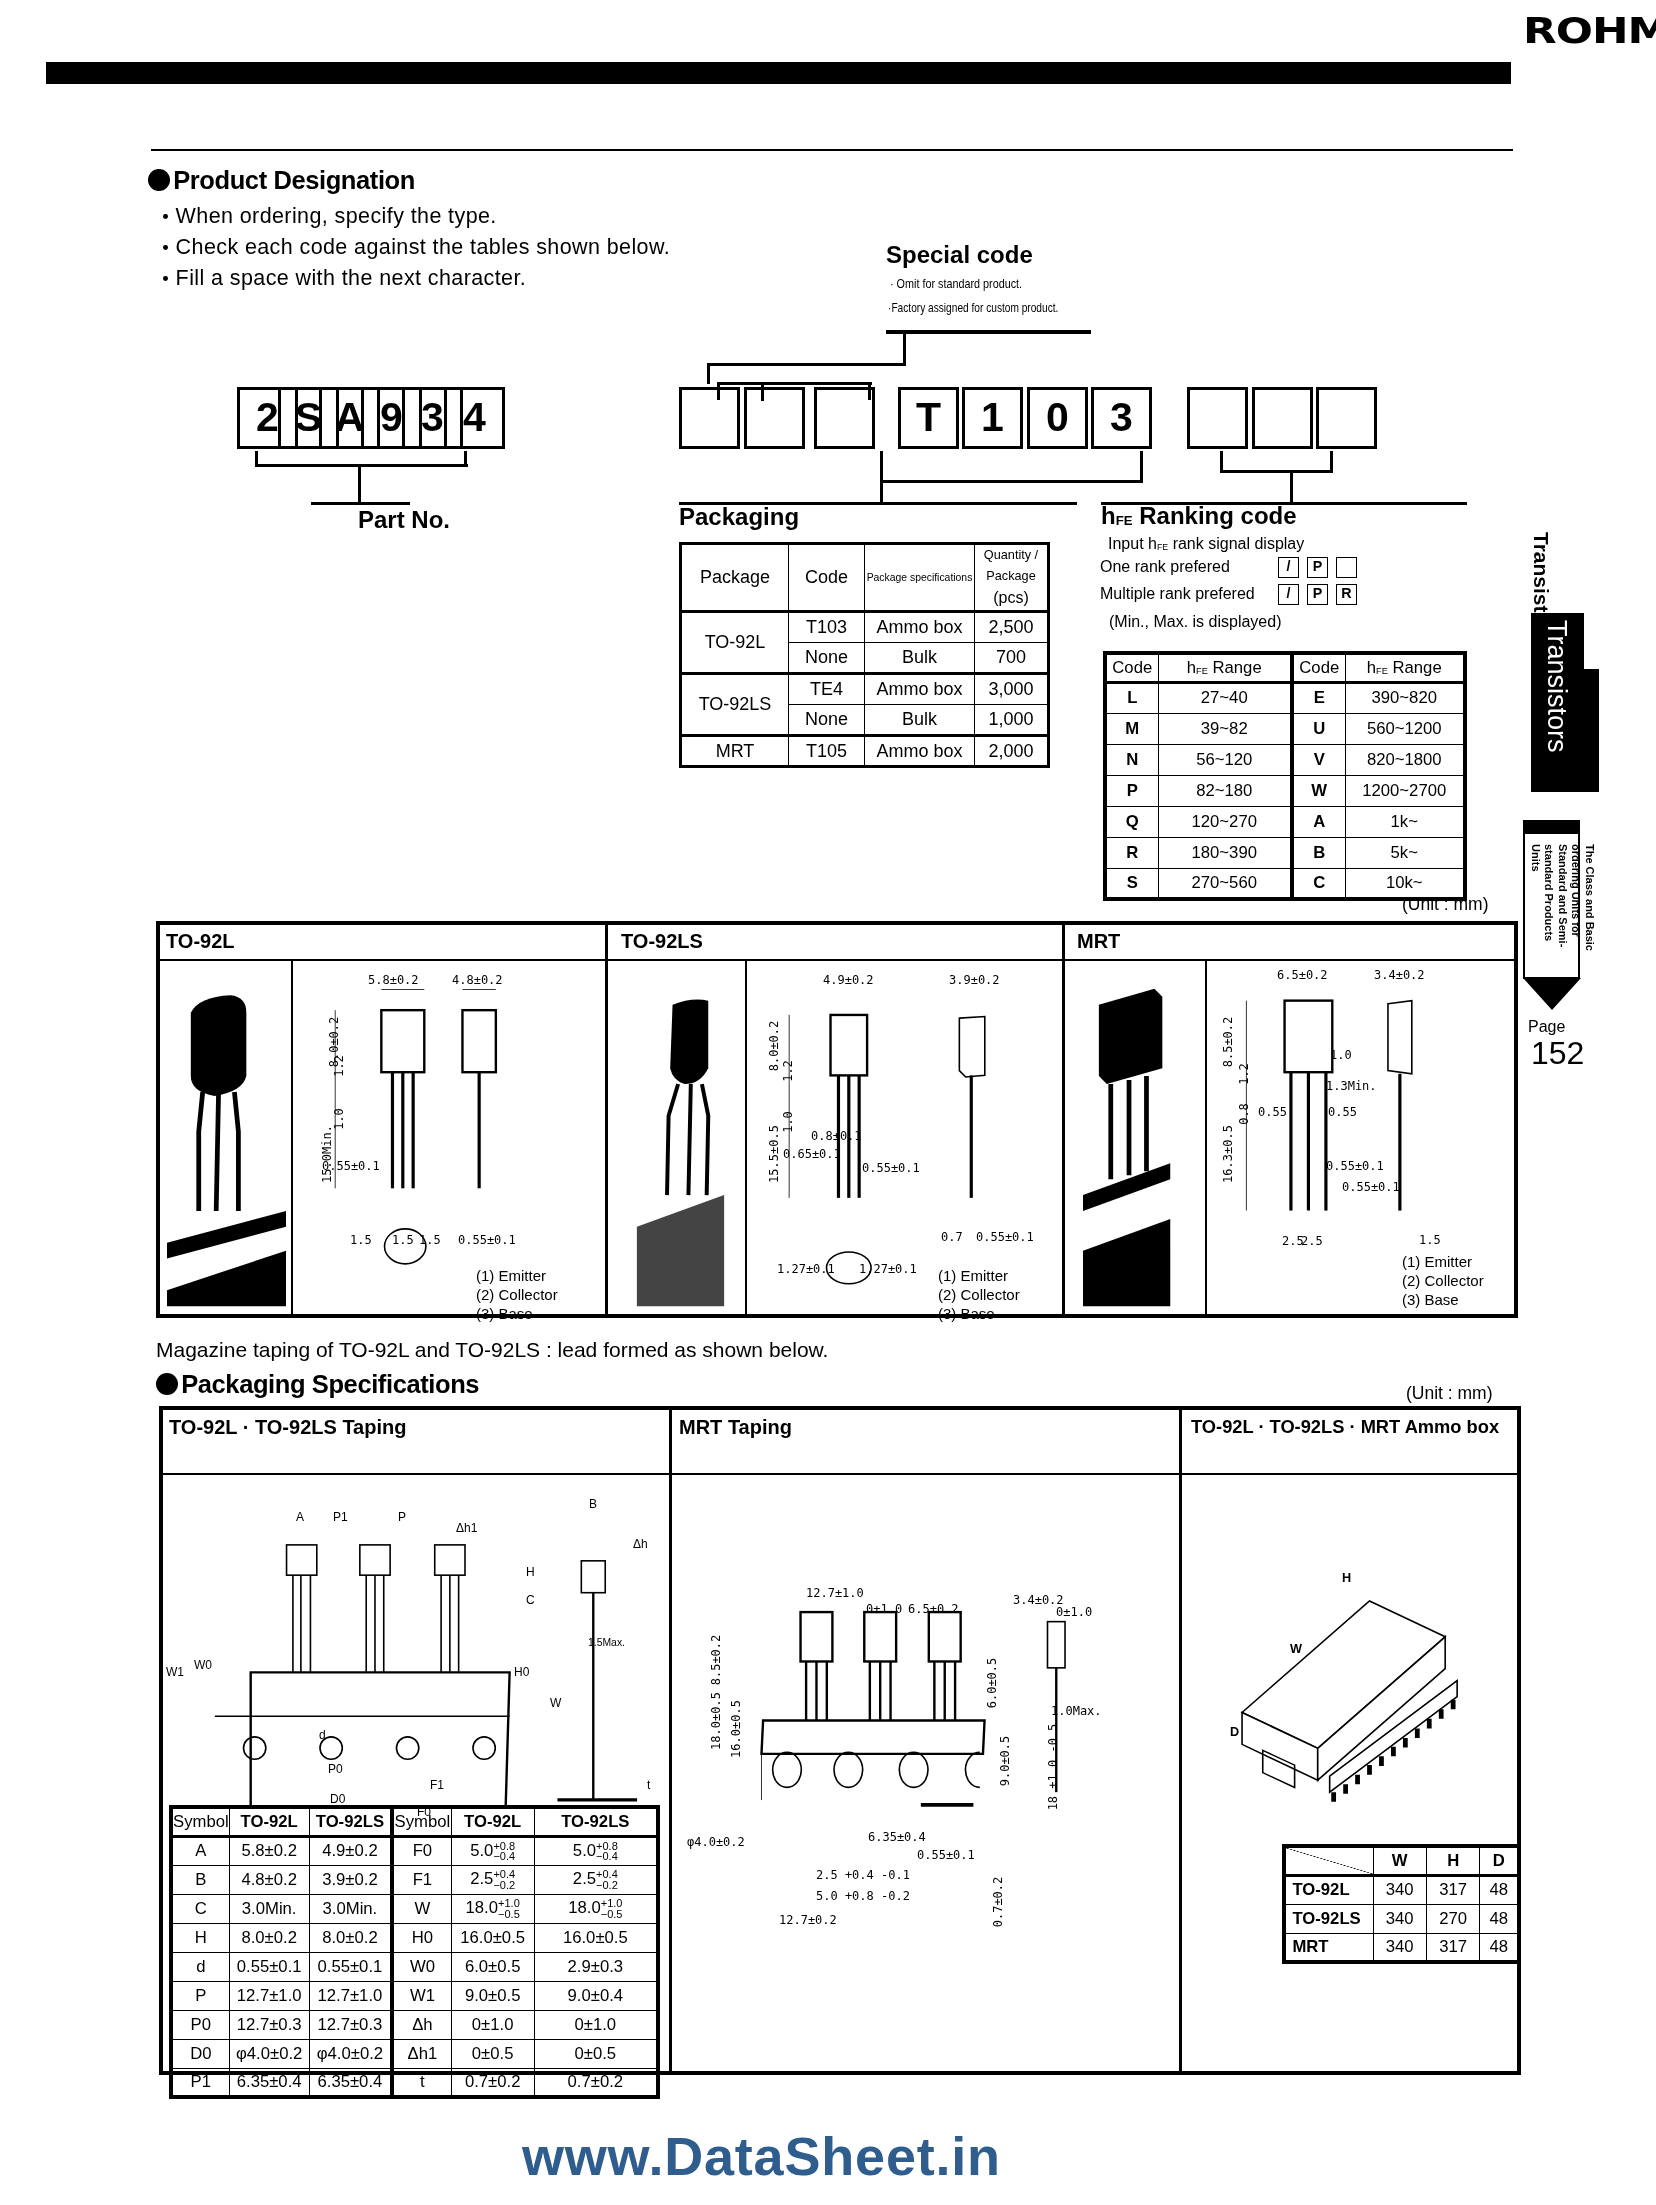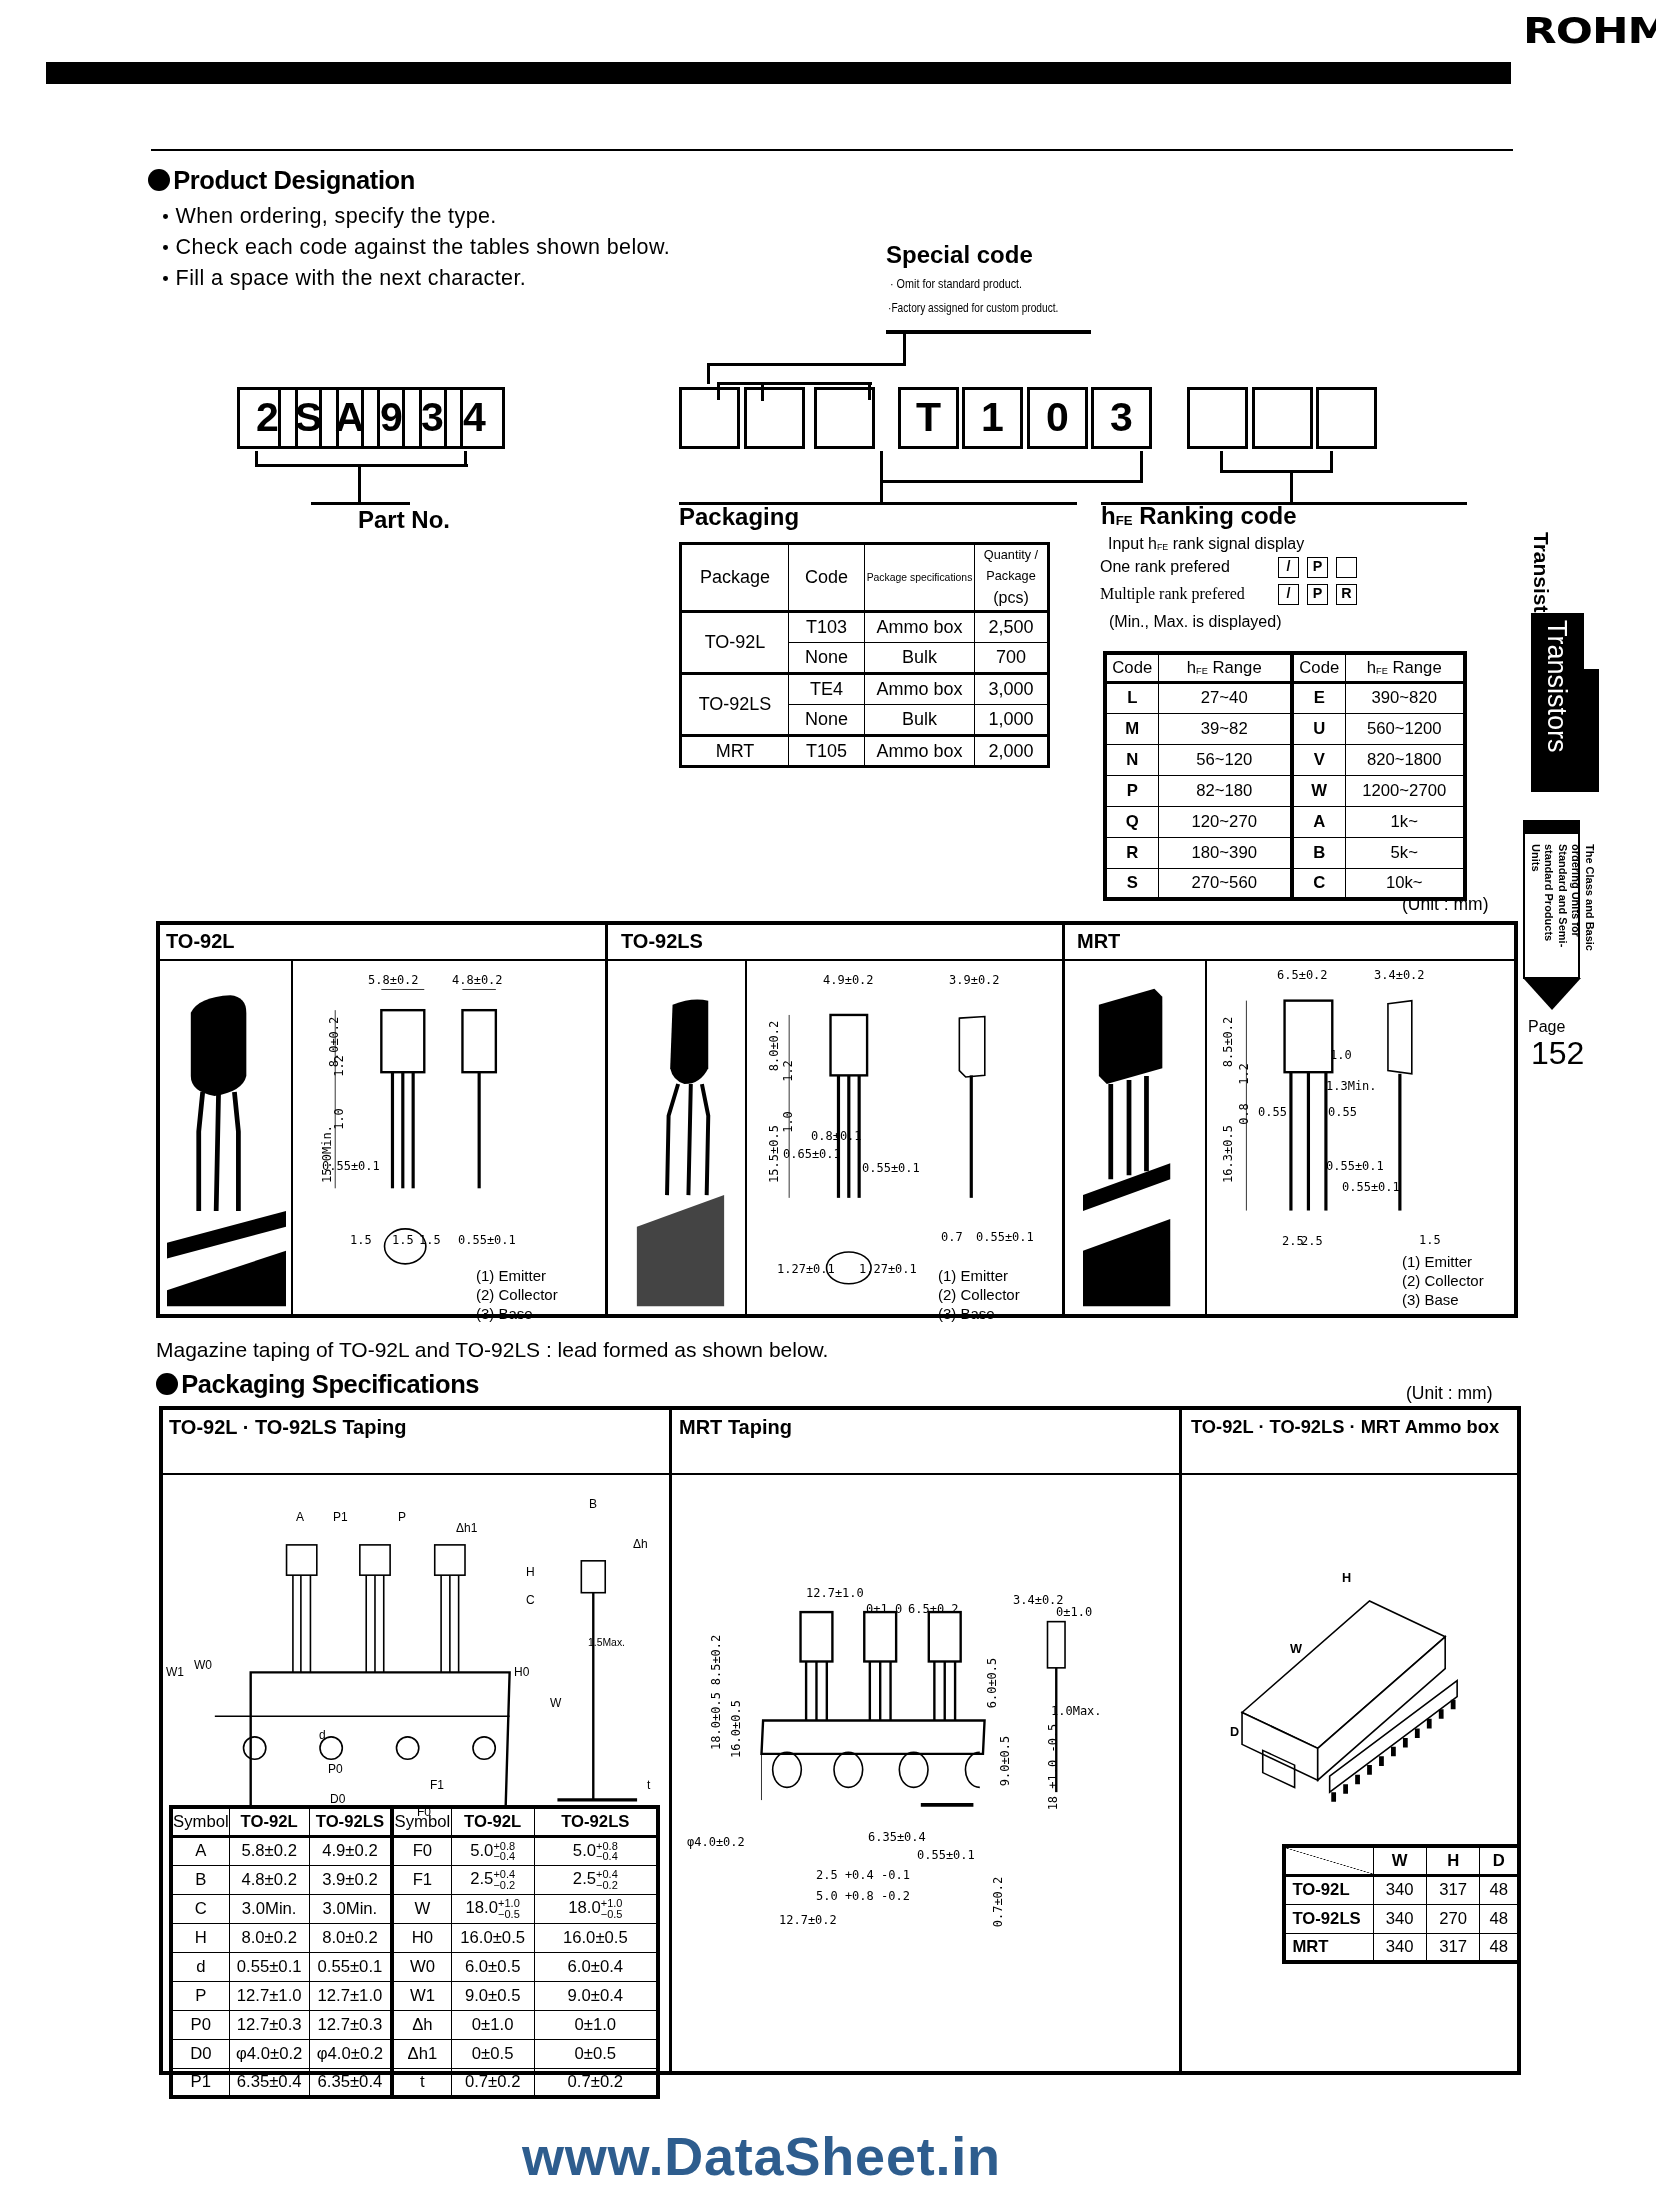--- a/index.html
+++ b/index.html
@@ -201,21 +201,21 @@
 <div id="hfe-title" class="abs">
   <span>h</span><span class="sub">FE</span>&nbsp;<span>Ranking code</span>
 </div>
 <div class="abs hfe-line" style="top:535px;margin-left:8px;">
   <span>Input h</span><span class="sub">FE</span> <span>rank signal display</span>
 </div>
 <div class="abs hfe-line" style="top:557px;">
   <span style="display:inline-block;width:170px;">One rank prefered</span><span class="mini-box">/</span><span class="mini-box">P</span><span class="mini-box"></span>
 </div>
 <div class="abs hfe-line" style="top:584px;">
-  <span style="display:inline-block;width:170px;font-family:Liberation Serif, serif;">Multiple rank prefered</span><span class="mini-box">/</span><span class="mini-box">P</span><span class="mini-box">R</span>
+  <span style="display:inline-block;width:170px;">Multiple rank prefered</span><span class="mini-box">/</span><span class="mini-box">P</span><span class="mini-box">R</span>
 </div>
 <div class="abs hfe-line" style="top:613px;left:1109px;">(Min., Max. is displayed)</div>
 
 <table id="hfe-table">
   <thead>
     <tr>
       <th style="width:53px">Code</th>
       <th class="sep" style="width:134px"><span>h</span><span class="sub">FE</span> <span>Range</span></th>
       <th style="width:53px">Code</th>
       <th><span>h</span><span class="sub">FE</span> <span>Range</span></th>
@@ -507,21 +507,21 @@
       <td>H0</td>
         <td>16.0±0.5</td>
         <td>16.0±0.5</td>
     </tr>
     <tr>
       <td>d</td>
         <td>0.55±0.1</td>
         <td class="sep">0.55±0.1</td>
       <td>W0</td>
         <td>6.0±0.5</td>
-        <td>6.0±0.4</td>
+        <td>2.9±0.3</td>
     </tr>
     <tr>
       <td>P</td>
         <td>12.7±1.0</td>
         <td class="sep">12.7±1.0</td>
       <td>W1</td>
         <td>9.0±0.5</td>
         <td>9.0±0.4</td>
     </tr>
     <tr>

